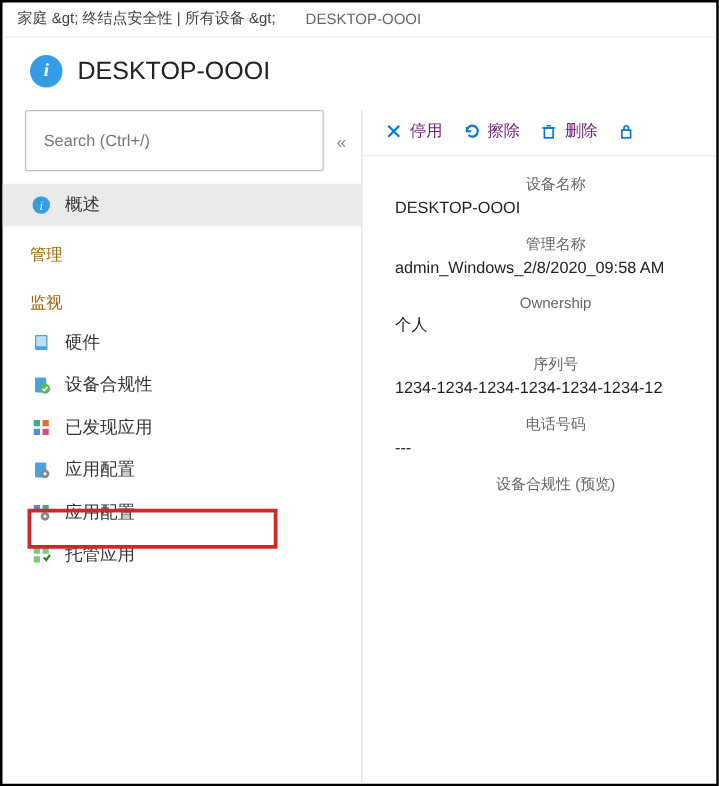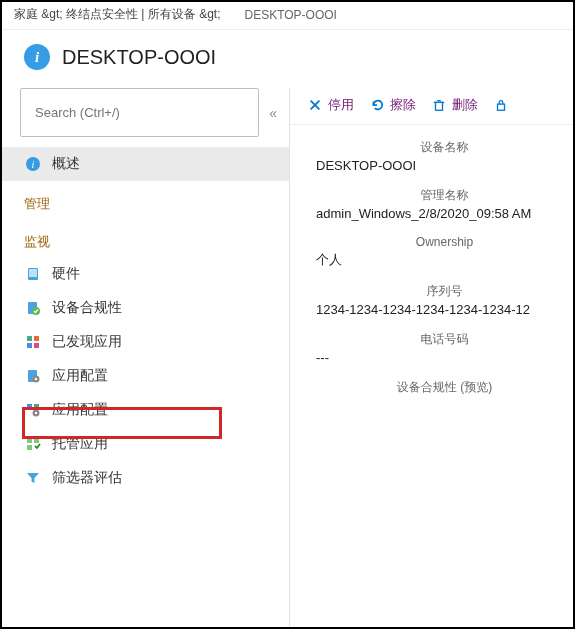--- a/index.html
+++ b/index.html
@@ -202,28 +202,20 @@
         <svg viewBox="0 0 16 16">
             <rect x="2" y="2" width="5" height="5" fill="#7fc97f"></rect>
             <rect x="9" y="2" width="5" height="5" fill="#7fc97f"></rect>
             <rect x="2" y="9" width="5" height="5" fill="#7fc97f"></rect>
             <path d="M10 10 l2 2 l3 -4" stroke="#2a8a2a" stroke-width="1.8" fill="none"></path>
           </svg>
       </span>
       <span>托管应用</span>
     </div>
 
-    <div class="nav-item">
-      <span class="nav-icon">
-        <svg viewBox="0 0 16 16">
-            <path d="M2 3 h12 l-4.5 5 v5 l-3 -1.5 v-3.5 z" fill="#4aa3df"></path>
-          </svg>
-      </span>
-      <span>筛选器评估</span>
-    </div>
   </div>
 
   <div class="main">
     <div class="toolbar">
       <div class="tb-btn">
         <span class="ico">
             <svg viewBox="0 0 16 16" stroke="#0078d4" stroke-width="2">
               <line x1="3" y1="3" x2="13" y2="13"></line>
               <line x1="13" y1="3" x2="3" y2="13"></line>
             </svg>

